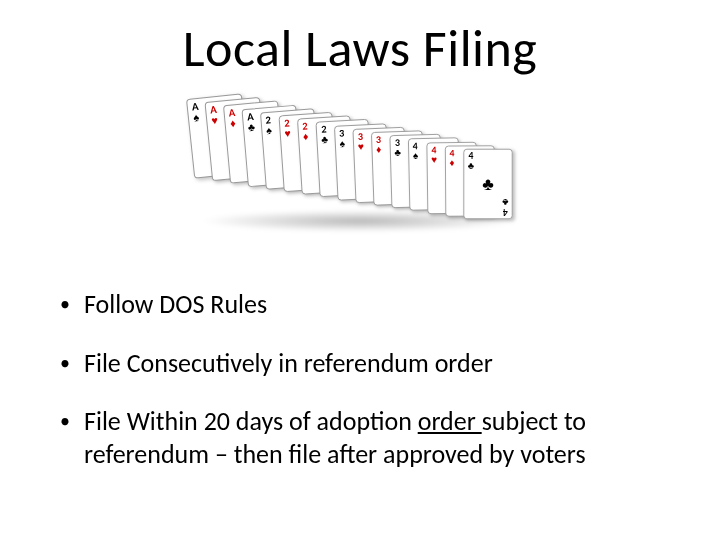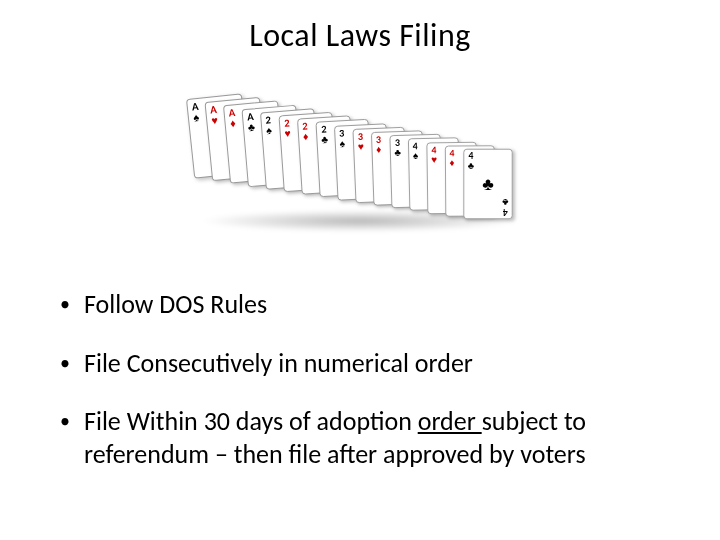--- a/index.html
+++ b/index.html
@@ -16,21 +16,21 @@
     height: 540px;
     position: relative;
     box-sizing: border-box;
   }
   .title {
     position: absolute;
     top: 16px;
     left: 0;
     width: 100%;
     text-align: center;
-    font-size: 32px;
+    font-size: 52px;
     font-weight: 400;
     letter-spacing: 0.5px;
   }
   .card-image {
     position: absolute;
     top: 90px;
     left: 180px;
     width: 360px;
     height: 150px;
   }
@@ -214,21 +214,21 @@
       </div>
   </div>
 
   <div class="bullets">
     <div class="bullet">
       <div class="dot">•</div>
       <div class="btext">Follow DOS Rules</div>
     </div>
     <div class="bullet">
       <div class="dot">•</div>
-      <div class="btext">File Consecutively in numerical order</div>
+      <div class="btext">File Consecutively in referendum order</div>
     </div>
     <div class="bullet">
       <div class="dot">•</div>
-      <div class="btext"><span>File Within 30 days of adoption </span><span class="underline">order </span><span>subject to referendum – then file after approved by voters</span></div>
+      <div class="btext"><span>File Within 20 days of adoption </span><span class="underline">order </span><span>subject to referendum – then file after approved by voters</span></div>
     </div>
   </div>
 
 </div>
 
 </body></html>

